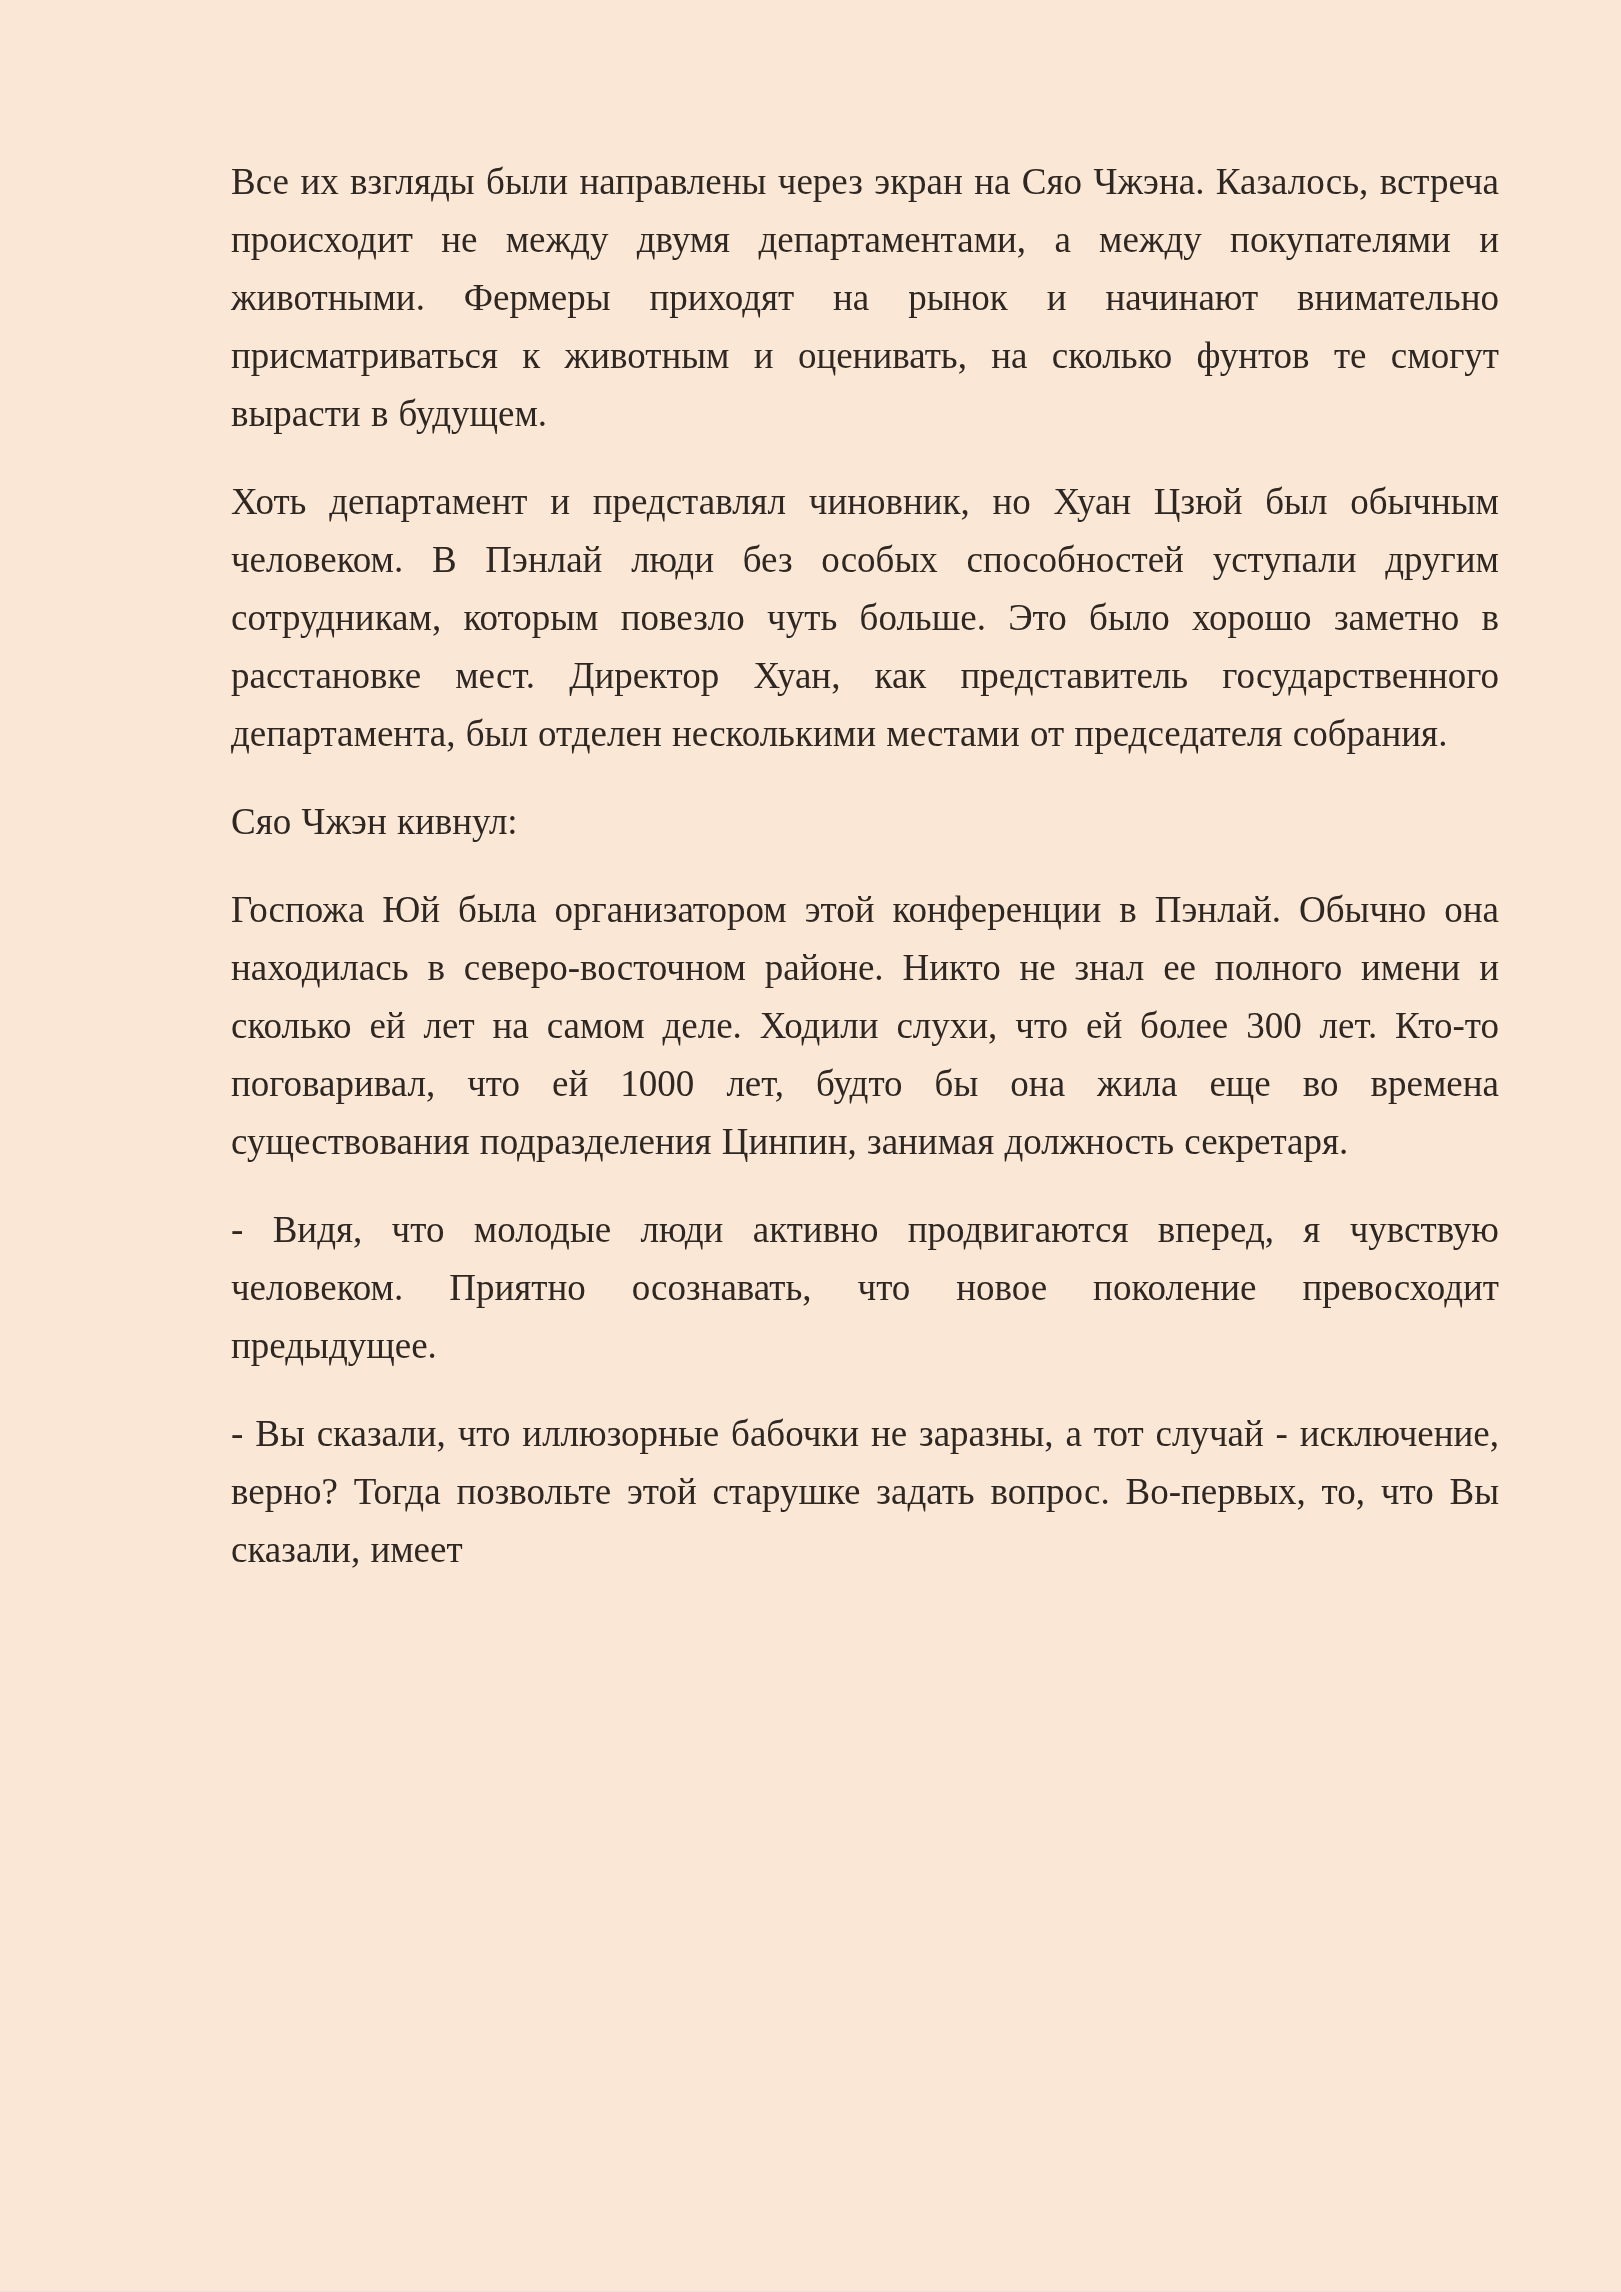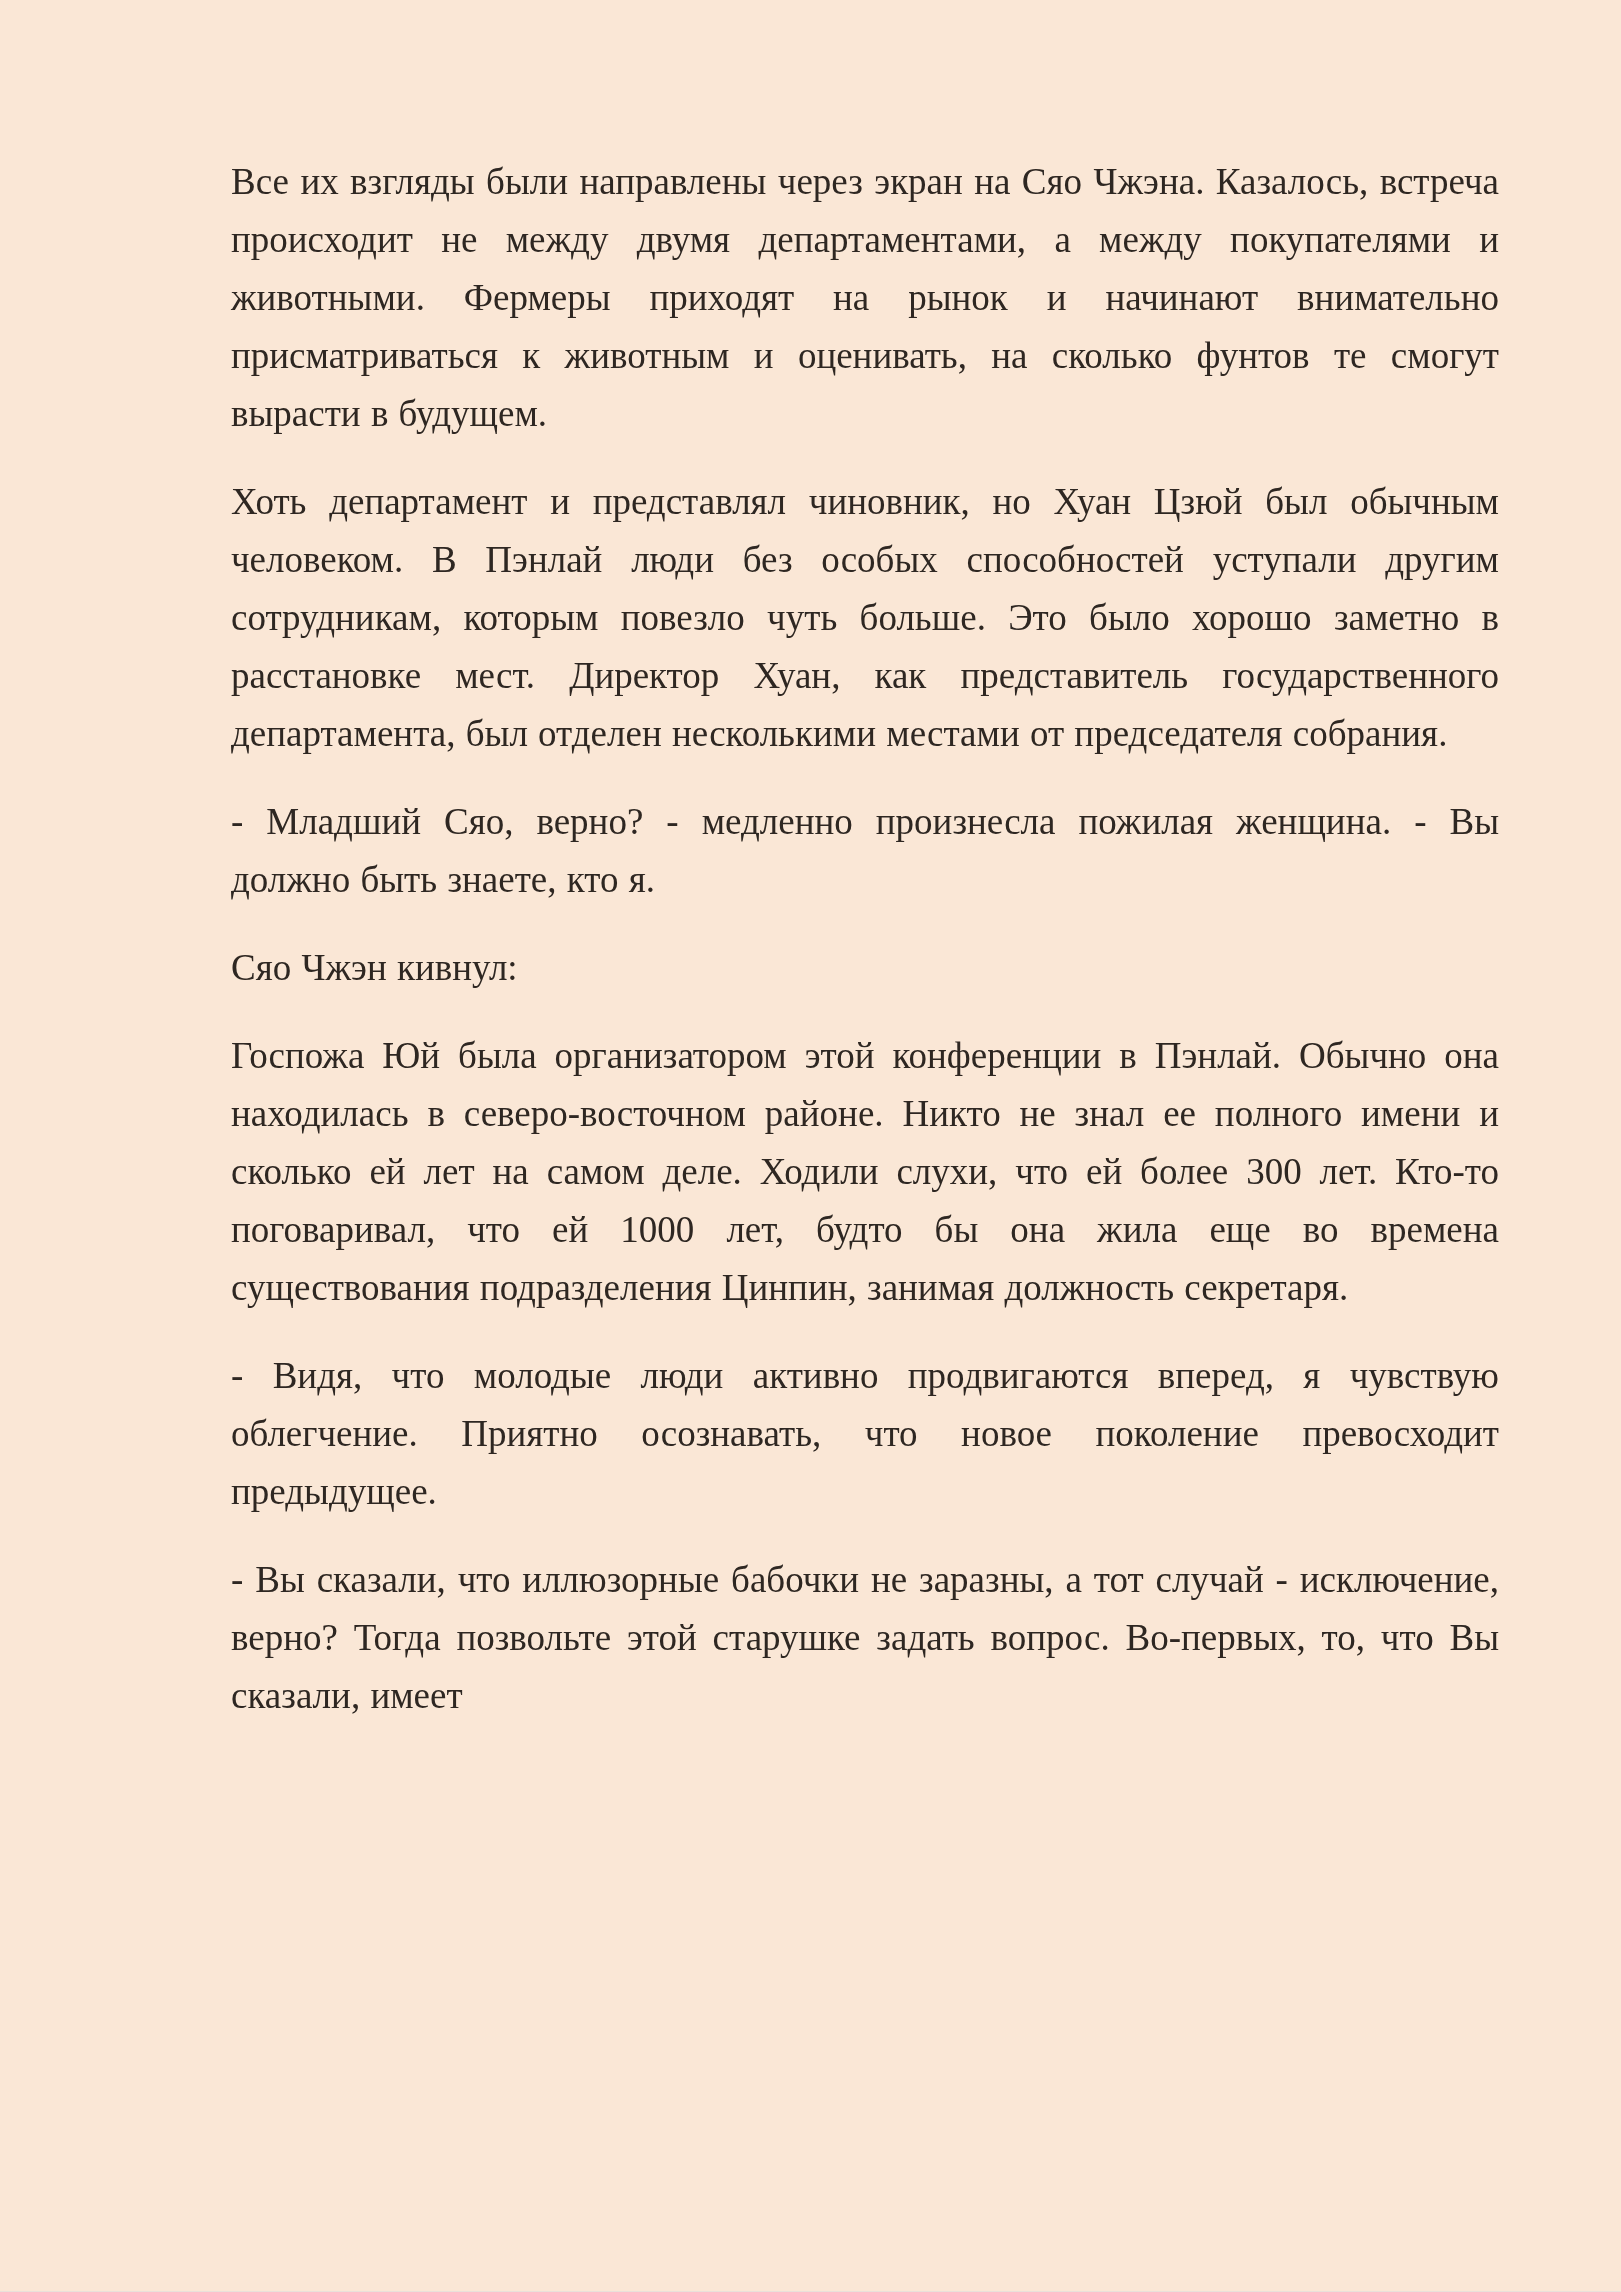--- a/index.html
+++ b/index.html
@@ -40,22 +40,21 @@
   }
 </style>
 </head>
 <body>
 
 <div class="page">
   <div>
 
   <p>Все их взгляды были направлены через экран на Сяо Чжэна. Казалось, встреча происходит не между двумя департаментами, а между покупателями и животными. Фермеры приходят на рынок и начинают внимательно присматриваться к животным и оценивать, на сколько фунтов те смогут вырасти в будущем.</p>
       <p>Хоть департамент и представлял чиновник, но Хуан Цзюй был обычным человеком. В Пэнлай люди без особых способностей уступали другим сотрудникам, которым повезло чуть больше. Это было хорошо заметно в расстановке мест. Директор Хуан, как представитель государственного департамента, был отделен несколькими местами от председателя собрания.</p>
-      <p>- Младший Сяо, верно? - медленно произнесла пожилая женщина. - Вы должно быть знаете, кто я.</p>
       <p>Сяо Чжэн кивнул:</p>
       <p>Госпожа Юй была организатором этой конференции в Пэнлай. Обычно она находилась в северо-восточном районе. Никто не знал ее полного имени и сколько ей лет на самом деле. Ходили слухи, что ей более 300 лет. Кто-то поговаривал, что ей 1000 лет, будто бы она жила еще во времена существования подразделения Цинпин, занимая должность секретаря.</p>
-      <p>- Видя, что молодые люди активно продвигаются вперед, я чувствую облегчение. Приятно осознавать, что новое поколение превосходит предыдущее.</p>
+      <p>- Видя, что молодые люди активно продвигаются вперед, я чувствую человеком. Приятно осознавать, что новое поколение превосходит предыдущее.</p>
       <p>- Вы сказали, что иллюзорные бабочки не заразны, а тот случай - исключение, верно? Тогда позвольте этой старушке задать вопрос. Во-первых, то, что Вы сказали, имеет</p>
     </div>
 </div>
 
 <div class="page-bottom-edge"></div>
 
 
 </body></html>

